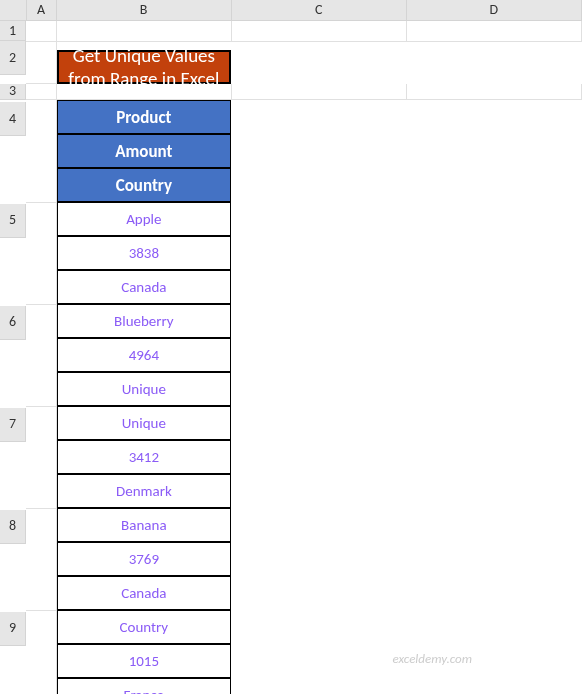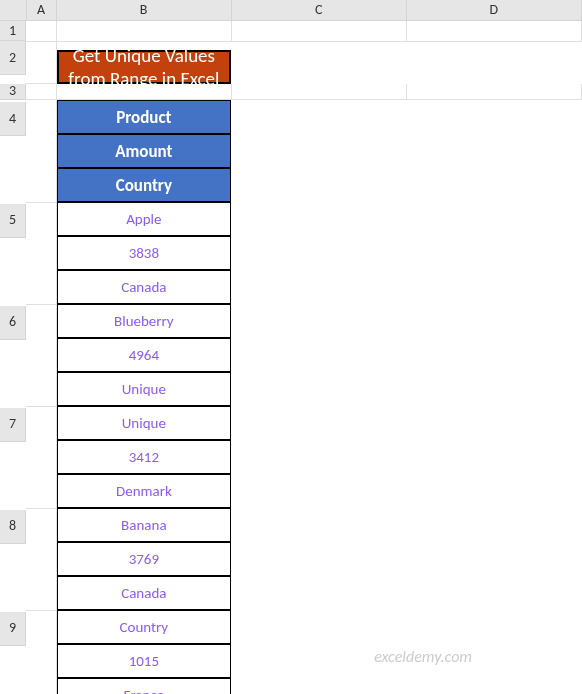--- a/index.html
+++ b/index.html
@@ -79,21 +79,21 @@
     }
     .row-a {
       border-right: 1px solid #e0e0e0;
       border-bottom: 1px solid #e0e0e0;
     }
     .watermark {
       position: absolute;
       bottom: 28px;
       right: 110px;
       color: #ccc;
-      font-size: 16px;
+      font-size: 13px;
       font-style: italic;
       pointer-events: none;
     }
     
     
     .rh-20 { height: 20px !important; line-height: 20px !important; }
     .rh-34 { height: 34px !important; }
     .rh-16 { height: 16px !important; line-height: 16px !important; }
     
     table { border-collapse: collapse; width: 100%; }

